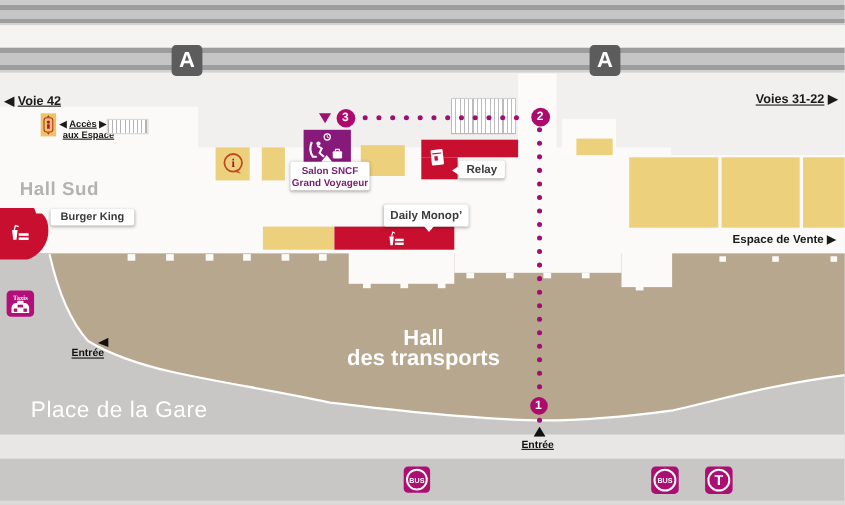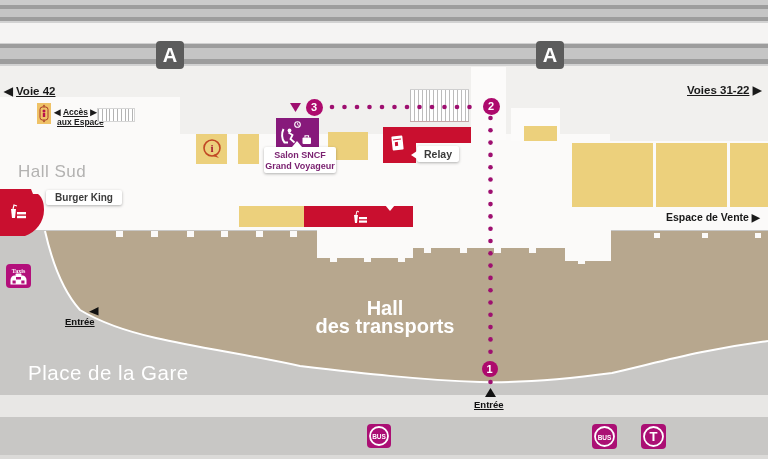--- a/index.html
+++ b/index.html
@@ -145,21 +145,21 @@
     <path d="M0,1 L31,1 L33,6 L38,6 C43,10 44,16 44,22 C44,34 36,44 25,48 L0,48 Z" fill="#c90f2f"></path>
   </svg>
 
   <svg class="abs" style="left:8px;top:202px;" width="20" height="20" viewBox="0 0 20 20">
     <path d="M3,7 h5 l-1,9 h-3 z" fill="#fff"></path>
     <path d="M5,7 L6,3 L9,4" stroke="#fff" stroke-width="1.2" fill="none"></path>
     <rect x="9" y="10" width="9" height="2.4" fill="#fff"></rect>
     <rect x="9" y="13.8" width="9" height="2.4" fill="#fff"></rect>
   </svg>
 
-  <div class="halltxt" style="left:18px;top:162px;font-size:17px;">Hall Sud</div>
+  <div class="halltxt" style="left:18px;top:162px;font-size:17px;font-weight:bold;">Hall Sud</div>
 
 
   <div class="abs" style="left:28px;top:361px;color:#fff;font-size:20.5px;letter-spacing:0.5px;">Place de la Gare</div>
 
   <div class="abs" style="left:280px;top:299px;width:210px;text-align:center;color:#fff;font-size:20px;font-weight:bold;line-height:18px;">Hall<br>des transports</div>
 
   <div class="abs" style="left:6px;top:264px;width:25px;height:24px;background:#b30f7b;border-radius:4px;"></div>
   <svg class="abs" style="left:6px;top:264px;" width="25" height="24" viewBox="0 0 25 24">
     <text x="12.5" y="8.5" font-size="6" font-weight="bold" font-family="Liberation Serif,serif" fill="#fff" text-anchor="middle">Taxis</text>
     <rect x="9.5" y="9.5" width="6" height="2.5" rx="1" fill="#fff"></rect>
@@ -220,20 +220,21 @@
   </svg>
 
   <div class="abs" style="left:305.5px;top:98.5px;width:17px;height:17px;border-radius:50%;background:#ad0a6d;color:#fff;font-size:11px;font-weight:bold;text-align:center;line-height:17px;">3</div>
 
   <div class="abs" style="left:482.5px;top:97.5px;width:17px;height:17px;border-radius:50%;background:#ad0a6d;color:#fff;font-size:11px;font-weight:bold;text-align:center;line-height:17px;">2</div>
 
   <div class="abs" style="left:481.5px;top:360.5px;width:16px;height:16px;border-radius:50%;background:#ad0a6d;color:#fff;font-size:11px;font-weight:bold;text-align:center;line-height:16px;">1</div>
 
   <div class="lbl" style="left:46px;top:190px;width:76px;height:15px;font-size:10px;line-height:15px;">Burger King</div>
 
+  <div class="lbl" style="left:349px;top:186px;width:77px;height:20px;font-size:10.5px;line-height:20px;">Daily Monop’</div>
   <div class="abs" style="left:385px;top:205px;width:0;height:0;border-left:5px solid transparent;border-right:5px solid transparent;border-top:6px solid #fff;"></div>
 
   <div class="lbl" style="left:417px;top:146px;width:42px;height:16px;font-size:10.5px;line-height:16px;">Relay</div>
   <div class="abs" style="left:411px;top:151px;width:0;height:0;border-top:4px solid transparent;border-bottom:4px solid transparent;border-right:6px solid #fff;"></div>
 
   <div class="lbl" style="left:264px;top:147px;width:72px;height:23px;font-size:9px;line-height:10.5px;color:#7a2170;padding-top:3px;white-space:nowrap;">Salon SNCF<br>Grand Voyageur</div>
   <div class="abs" style="left:292px;top:141px;width:0;height:0;border-left:5px solid transparent;border-right:5px solid transparent;border-bottom:6px solid #fff;"></div>
 
   <div class="abs" style="left:367px;top:424px;width:24px;height:24px;background:#ab0f74;border-radius:4px;"></div>
   <svg class="abs" style="left:367px;top:424px;" width="24" height="24" viewBox="0 0 24 24">

